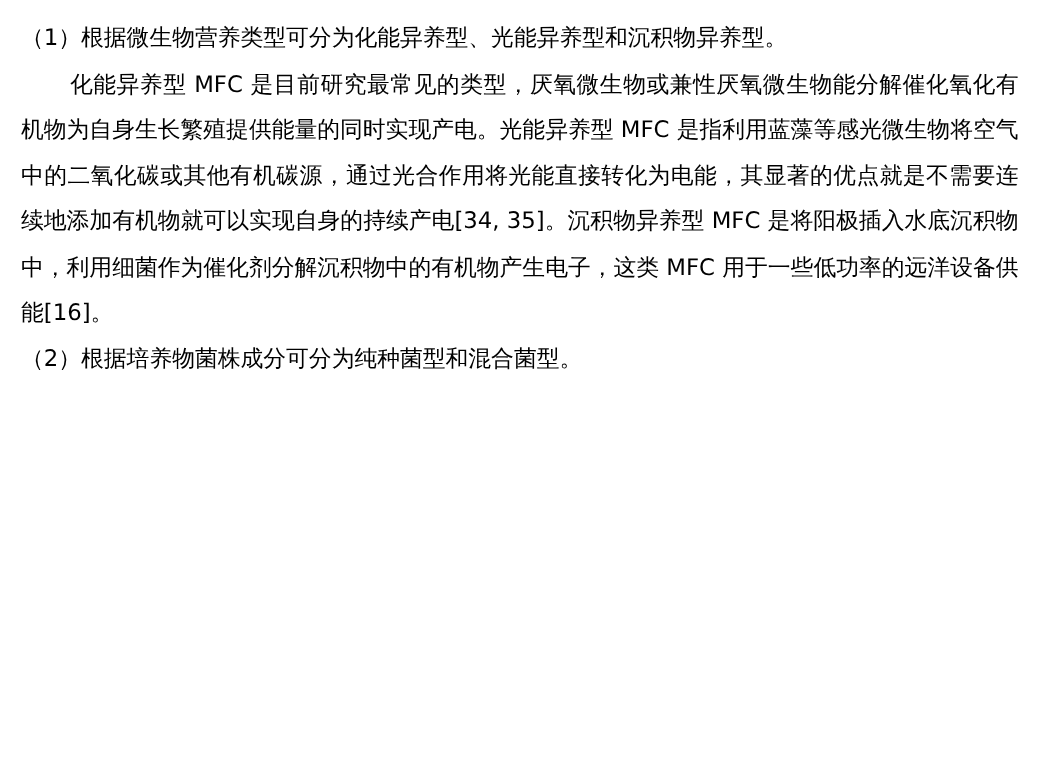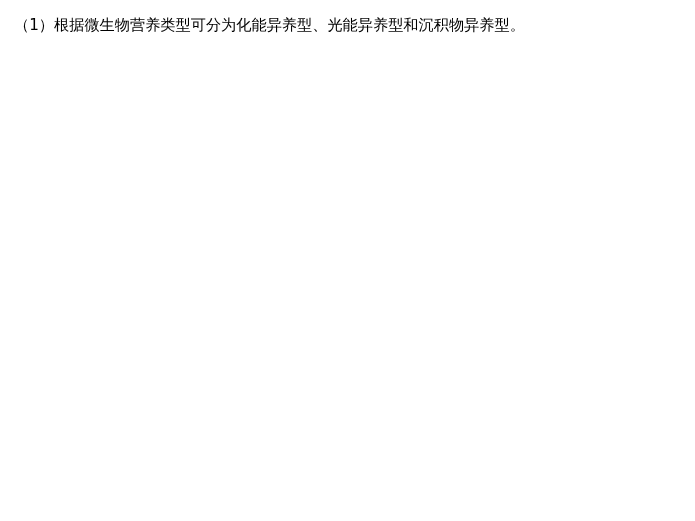--- a/index.html
+++ b/index.html
@@ -35,13 +35,15 @@
   }
   .nolead {
     text-indent: 0;
   }
 </style>
 </head>
 <body>
 
 <div class="page">
   <p class="para nolead">（1）根据微生物营养类型可分为化能异养型、光能异养型和沉积物异养型。</p>
+  <p class="para indent">化能异养型 MFC 是目前研究最常见的类型，厌氧微生物或兼性厌氧微生物能分解催化氧化有机物为自身生长繁殖提供能量的同时实现产电。光能异养型 MFC 是指利用蓝藻等感光微生物将空气中的二氧化碳或其他有机碳源，通过光合作用将光能直接转化为电能，其显著的优点就是不需要连续地添加有机物就可以实现自身的持续产电[34, 35]。沉积物异养型 MFC 是将阳极插入水底沉积物中，利用细菌作为催化剂分解沉积物中的有机物产生电子，这类 MFC 用于一些低功率的远洋设备供能[16]。</p>
+  <p class="para nolead">（2）根据培养物菌株成分可分为纯种菌型和混合菌型。</p>
 </div>
 
 </body></html>

